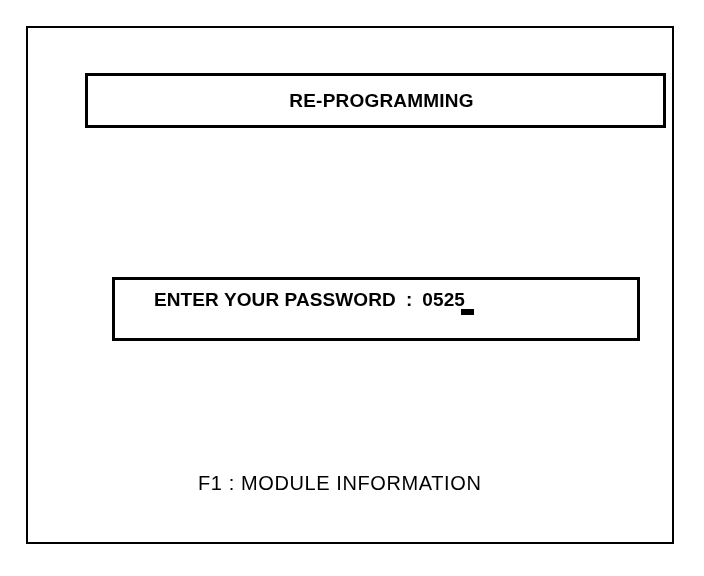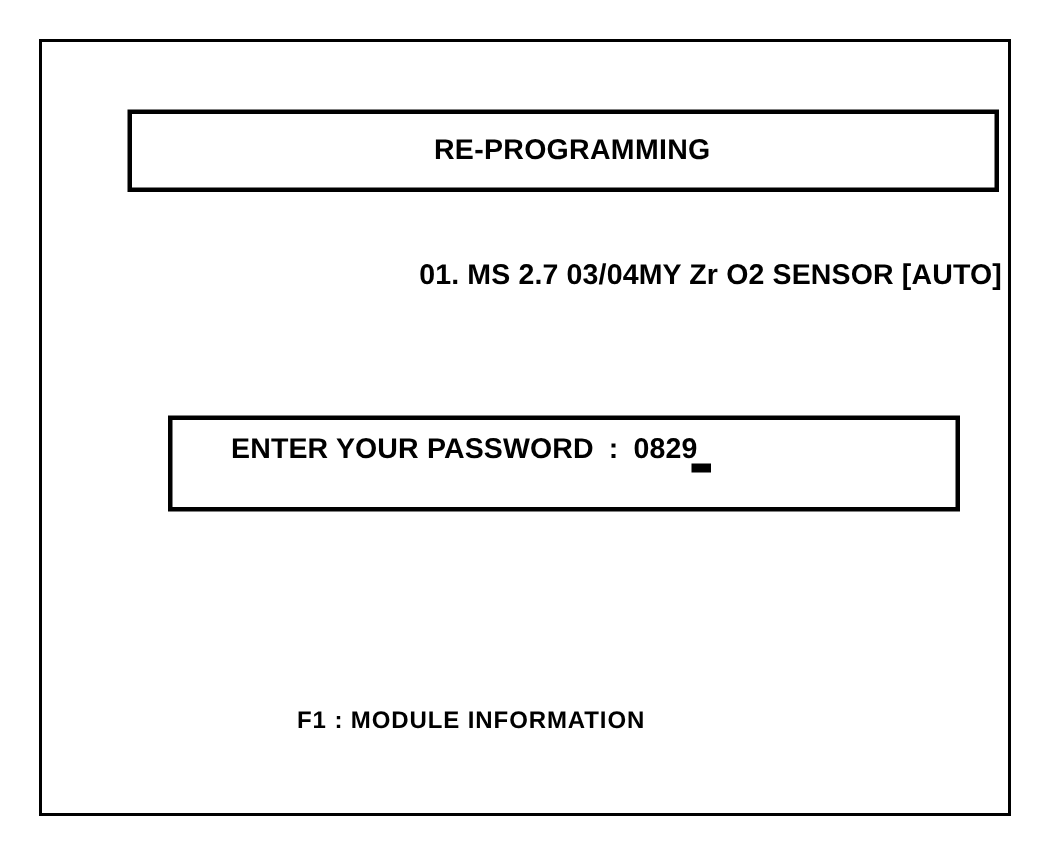--- a/index.html
+++ b/index.html
@@ -26,21 +26,20 @@
   
   .outer-frame {
     position: absolute;
     left: 26px;
     top: 26px;
     width: 648px;
     height: 518px;
     border: 2px solid #000000;
     box-sizing: border-box;
     background: #ffffff;
-    text-align: right;
   }
 
   
   .title-box {
     position: absolute;
     left: 57px;
     top: 45px;
     width: 581px;
     height: 55px;
     border: 3px solid #000000;
@@ -114,47 +113,46 @@
     width: 13px;
     height: 6px;
     background: #000000;
   }
 
   
   .fkey-hint {
     position: absolute;
     left: 170px;
     top: 444px;
-    font-size: 16px;
-    font-weight: bold;
+    font-size: 20px;
+    font-weight: normal;
     white-space: nowrap;
     letter-spacing: 0.6px;
   }
 </style>
 </head>
 <body>
 
 <div class="screen">
 
   <div class="outer-frame">
 
     <div class="title-box">
       <span class="title-text">RE-PROGRAMMING</span>
     </div>
 
     <div class="option-list">
-      <div class="option-item">01. MS 2.7 03/04MY Zr O2 SENSOR [AUTO]</div>
     </div>
 
     <div class="password-box">
       <div class="password-row">
         <span class="password-label">ENTER YOUR PASSWORD</span>
         <span class="password-colon">:</span>
         <span class="password-value">
-          <span>0829</span>
+          <span>0525</span>
           <span class="password-cursor"></span>
         </span>
       </div>
     </div>
 
     <div class="fkey-hint">F1  :  MODULE INFORMATION</div>
 
   </div>
 </div>
 

